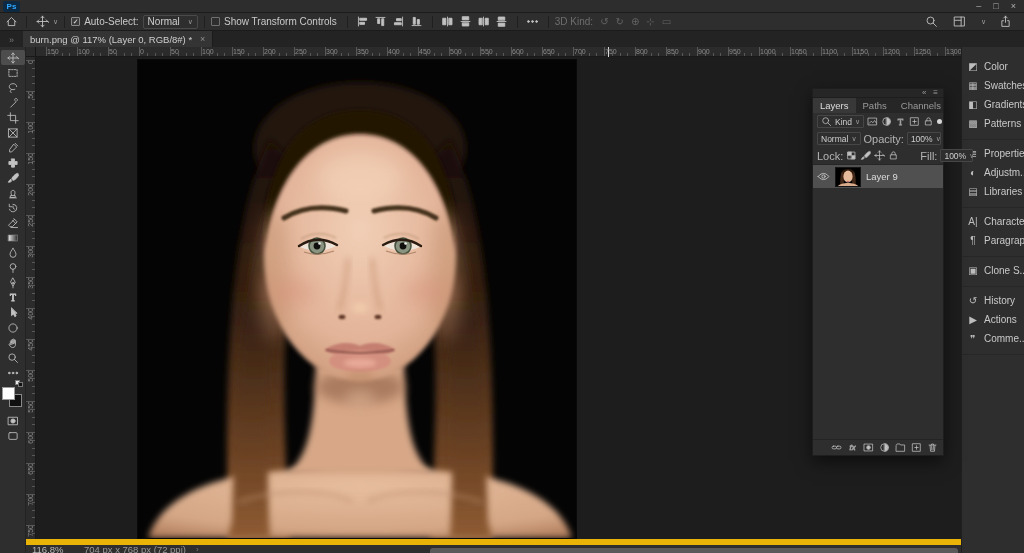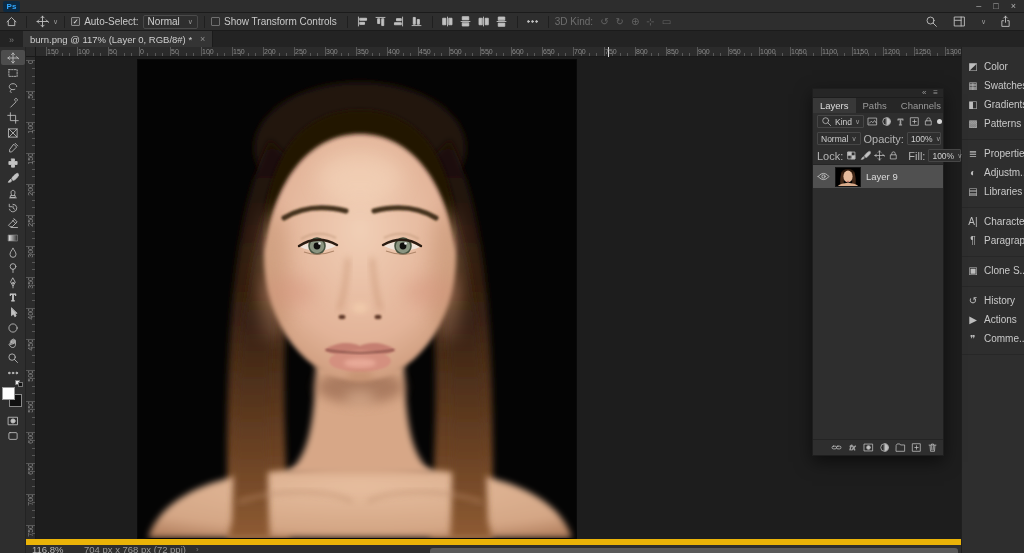--- a/index.html
+++ b/index.html
@@ -979,21 +979,21 @@
     <span class="lp-ic">
         <svg class="ic">
           <use href="#move"></use>
         </svg>
       </span>
     <span class="lp-ic">
         <svg class="ic">
           <use href="#lock"></use>
         </svg>
       </span>
-    <span class="lp-lbl" style="margin-left:6px">Fill:</span>
+    <span class="lp-lbl" style="margin-left:18px">Fill:</span>
     <div class="lp-select" style="width:33px">
       <span>100%</span>
       <span class="chev">∨</span>
     </div>
   </div>
   <div id="lp-list">
     <div class="layer-row sel">
       <span class="layer-eye">
           <svg class="ic">
             <use href="#eye"></use>

